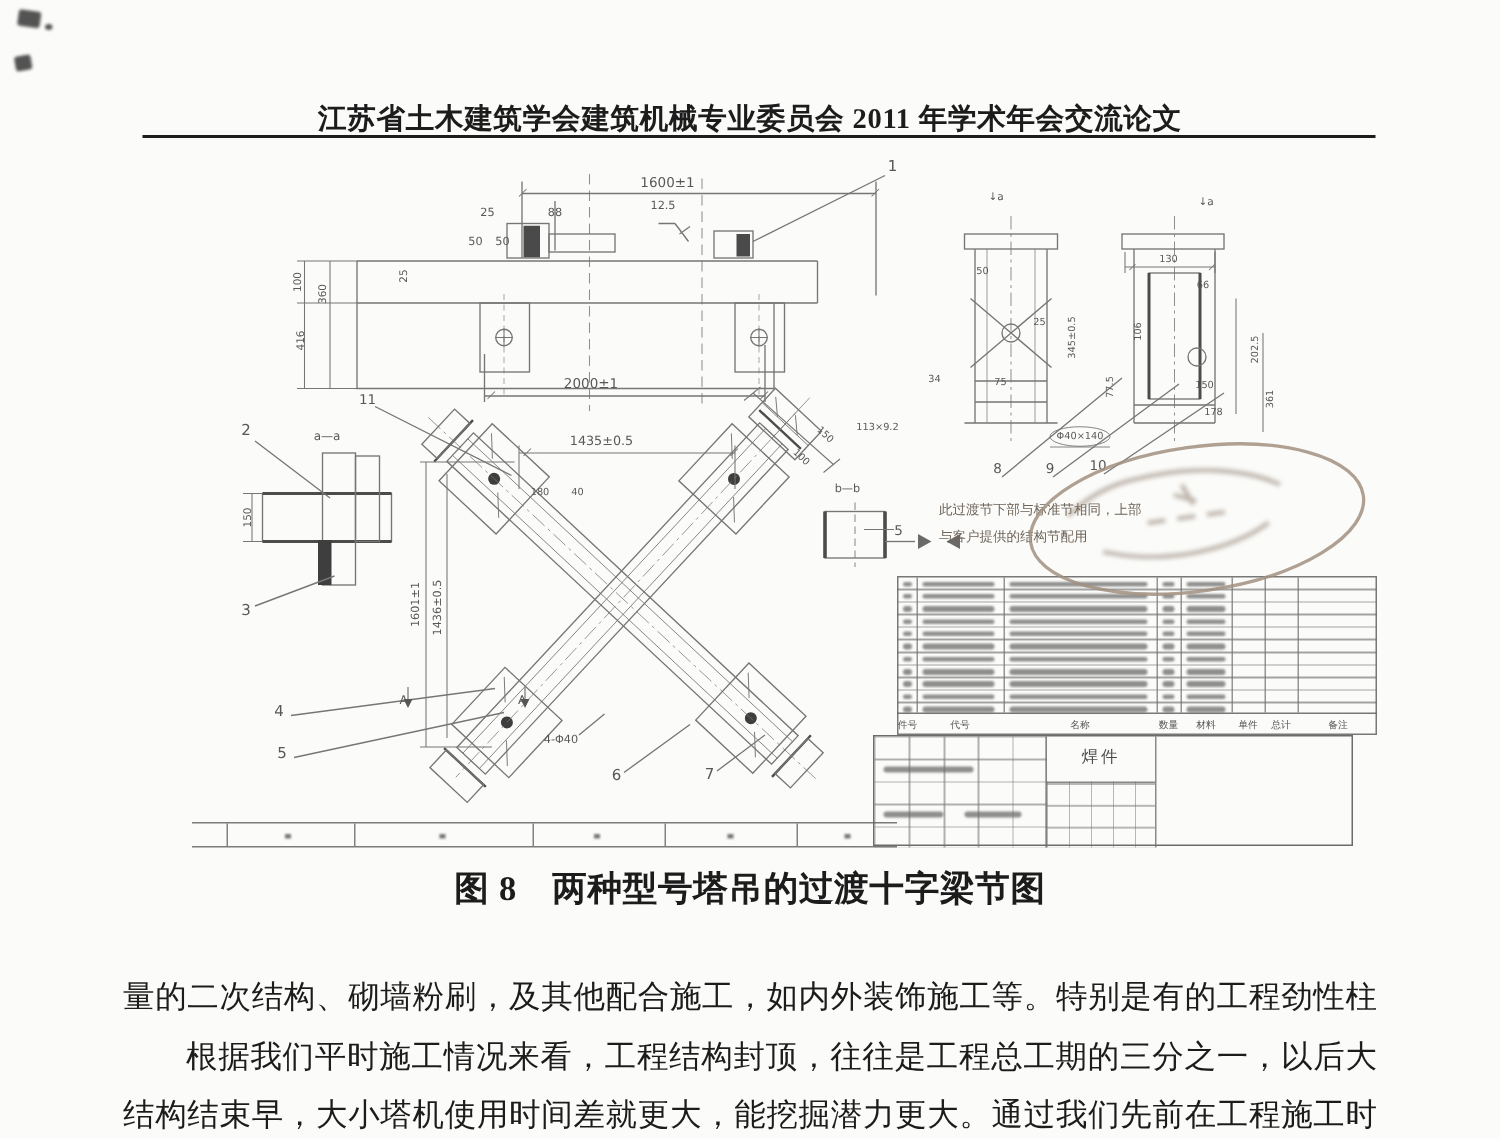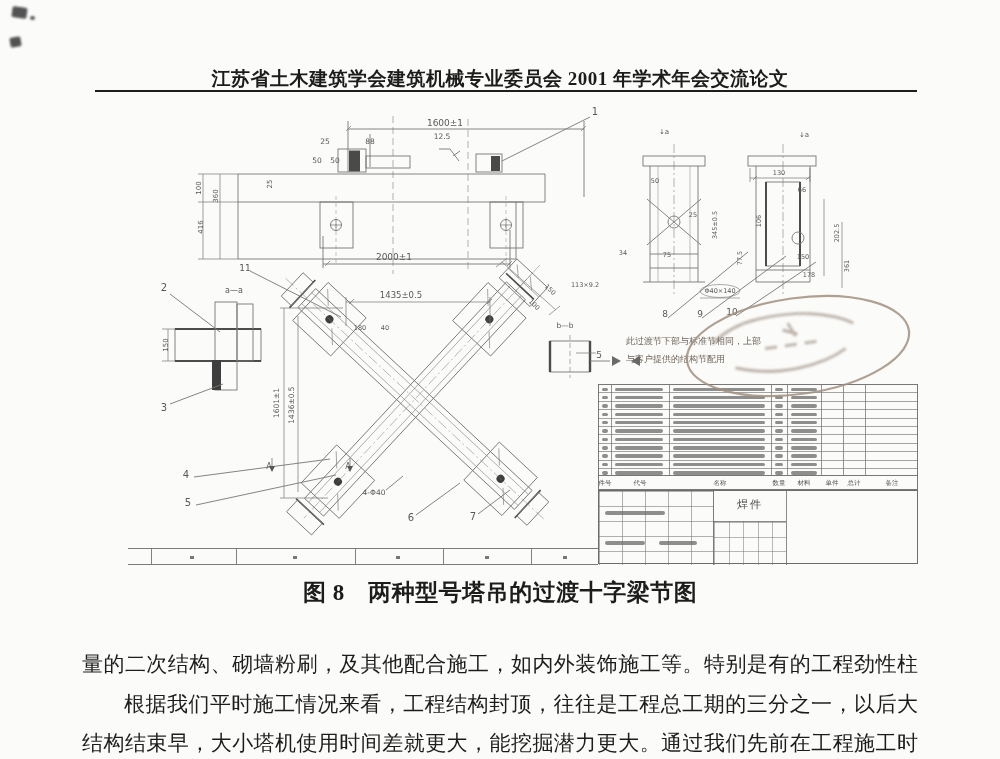--- a/index.html
+++ b/index.html
@@ -25,21 +25,21 @@
   .bom{position:absolute;left:500px;top:280px;width:320px;height:92px;
        border:1px solid rgba(105,105,105,.9);box-sizing:border-box;
        background:repeating-linear-gradient(to bottom,transparent 0,transparent 7.4px,
                   rgba(115,115,115,.65) 7.4px,rgba(115,115,115,.65) 8.4px);}
   .cd{position:absolute;top:0;bottom:0;width:1px;background:rgba(115,115,115,.75);}
   .bbar{position:absolute;height:3.5px;background:#6a6a6a;filter:blur(.6px);opacity:.75;border-radius:2px;}
   .bom-head{position:absolute;left:500px;top:371px;width:320px;height:15px;
             border:1px solid rgba(105,105,105,.9);border-top:none;box-sizing:border-box;}
   .bh{position:absolute;top:4px;font-size:6.5px;color:#555;font-family:"DejaVu Sans",sans-serif;transform:translateX(-50%);white-space:nowrap;}
   
-  .tblock{position:absolute;left:500px;top:386px;width:320px;height:74px;
+  .tblock{position:absolute;left:484px;top:386px;width:320px;height:74px;
           border:1px solid rgba(100,100,100,.95);box-sizing:border-box;}
   .sig{position:absolute;left:0;top:0;width:115px;height:74px;border-right:1px solid rgba(110,110,110,.8);box-sizing:border-box;
        background:repeating-linear-gradient(to right,rgba(115,115,115,.55) 0 1px,transparent 1px 23px),
                   repeating-linear-gradient(to bottom,rgba(115,115,115,.55) 0 1px,transparent 1px 15px);}
   .mid{position:absolute;left:115px;top:0;width:73px;height:74px;border-right:1px solid rgba(110,110,110,.8);box-sizing:border-box;}
   .midlabel{position:absolute;left:0;top:6px;width:100%;text-align:center;font-size:11px;color:#4c4c4c;letter-spacing:2px;filter:blur(.3px);}
   .midgrid{position:absolute;left:0;top:30px;width:100%;height:44px;border-top:1px solid rgba(110,110,110,.8);box-sizing:border-box;
        background:repeating-linear-gradient(to right,rgba(115,115,115,.5) 0 1px,transparent 1px 14.6px),
                   repeating-linear-gradient(to bottom,rgba(115,115,115,.5) 0 1px,transparent 1px 14.7px);}
   .tbr{position:absolute;left:188px;top:0;width:132px;height:74px;}
@@ -66,21 +66,21 @@
 </style>
 </head>
 <body>
 
 <div class="page">
 
   <div class="speck sp1"></div>
   <div class="speck sp2"></div>
   <div class="speck sp3"></div>
 
-  <div class="header">江苏省土木建筑学会建筑机械专业委员会 2001 年学术年会交流论文</div>
+  <div class="header">江苏省土木建筑学会建筑机械专业委员会 2011 年学术年会交流论文</div>
   <div class="rule"></div>
 
   <div class="drawing">
     <svg width="820" height="468" viewBox="0 0 820 468">
       <defs>
         <filter id="stb" x="-30%" y="-30%" width="160%" height="160%">
             <feGaussianBlur stdDeviation="1.3"></feGaussianBlur>
           </filter>
       </defs>
       <g stroke="#767676" fill="none" stroke-width=".9">
@@ -179,21 +179,21 @@
         <span class="dlab" style="left: 227px; top: 38px; font-size: 7.5px; transform: translate(-50%, -50%) rotate(0deg);">25</span>
         <span class="dlab" style="left: 272px; top: 38px; font-size: 7.5px; transform: translate(-50%, -50%) rotate(0deg);">88</span>
         <span class="dlab" style="left: 219px; top: 57px; font-size: 7.5px; transform: translate(-50%, -50%) rotate(0deg);">50</span>
         <span class="dlab" style="left: 237px; top: 57px; font-size: 7.5px; transform: translate(-50%, -50%) rotate(0deg);">50</span>
         <span class="dlab" style="left: 344px; top: 33px; font-size: 7.5px; transform: translate(-50%, -50%) rotate(0deg);">12.5</span>
         <span class="dlab" style="left: 497px; top: 8px; font-size: 10px; transform: translate(-50%, -50%) rotate(0deg);">1</span>
         <span class="dlab" style="left: 101px; top: 84px; font-size: 7px; transform: translate(-50%, -50%) rotate(-90deg);">100</span>
         <span class="dlab" style="left: 118px; top: 92px; font-size: 7px; transform: translate(-50%, -50%) rotate(-90deg);">360</span>
         <span class="dlab" style="left: 103px; top: 123px; font-size: 7px; transform: translate(-50%, -50%) rotate(-90deg);">416</span>
         <span class="dlab" style="left: 172px; top: 80px; font-size: 7px; transform: translate(-50%, -50%) rotate(-90deg);">25</span>
-        <span class="dlab" style="left: 120px; top: 187px; font-size: 8px; transform: translate(-50%, -50%) rotate(0deg); margin-left: 16px;">a—a</span>
+        <span class="dlab" style="left: 120px; top: 187px; font-size: 8px; transform: translate(-50%, -50%) rotate(0deg);">a—a</span>
         <span class="dlab" style="left: 66px; top: 184px; font-size: 10px; transform: translate(-50%, -50%) rotate(0deg);">2</span>
         <span class="dlab" style="left: 66px; top: 304px; font-size: 10px; transform: translate(-50%, -50%) rotate(0deg);">3</span>
         <span class="dlab" style="left: 147px; top: 164px; font-size: 9px; transform: translate(-50%, -50%) rotate(0deg);">11</span>
         <span class="dlab" style="left: 68px; top: 241px; font-size: 7px; transform: translate(-50%, -50%) rotate(-90deg);">150</span>
         <span class="dlab" style="left: 303px; top: 191px; font-size: 8.5px; transform: translate(-50%, -50%) rotate(0deg); text-align: right;">1435±0.5</span>
         <span class="dlab" style="left: 179px; top: 299px; font-size: 7.5px; transform: translate(-50%, -50%) rotate(-90deg);">1601±1</span>
         <span class="dlab" style="left: 194px; top: 301px; font-size: 7.5px; transform: translate(-50%, -50%) rotate(-90deg);">1436±0.5</span>
         <span class="dlab" style="left: 262px; top: 224px; font-size: 6.5px; transform: translate(-50%, -50%) rotate(0deg);">180</span>
         <span class="dlab" style="left: 287px; top: 224px; font-size: 6.5px; transform: translate(-50%, -50%) rotate(0deg);">40</span>
         <span class="dlab" style="left: 88px; top: 371px; font-size: 10px; transform: translate(-50%, -50%) rotate(0deg);">4</span>

